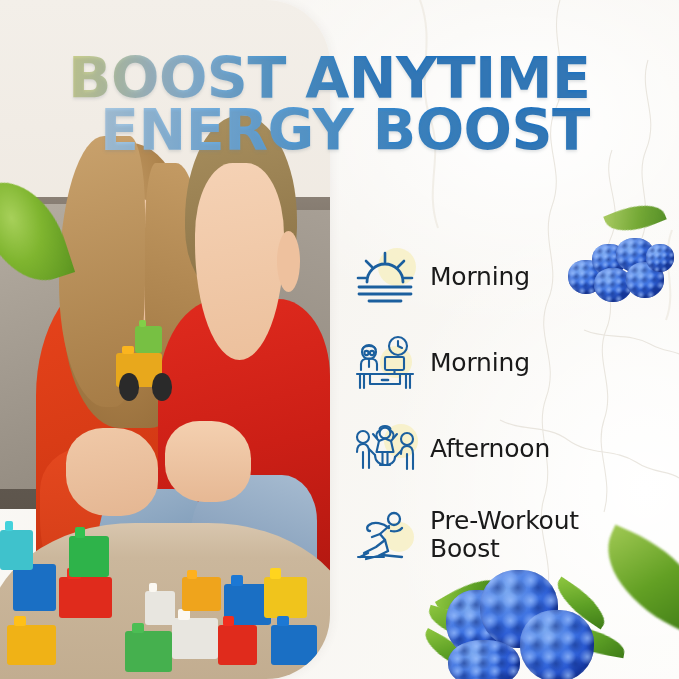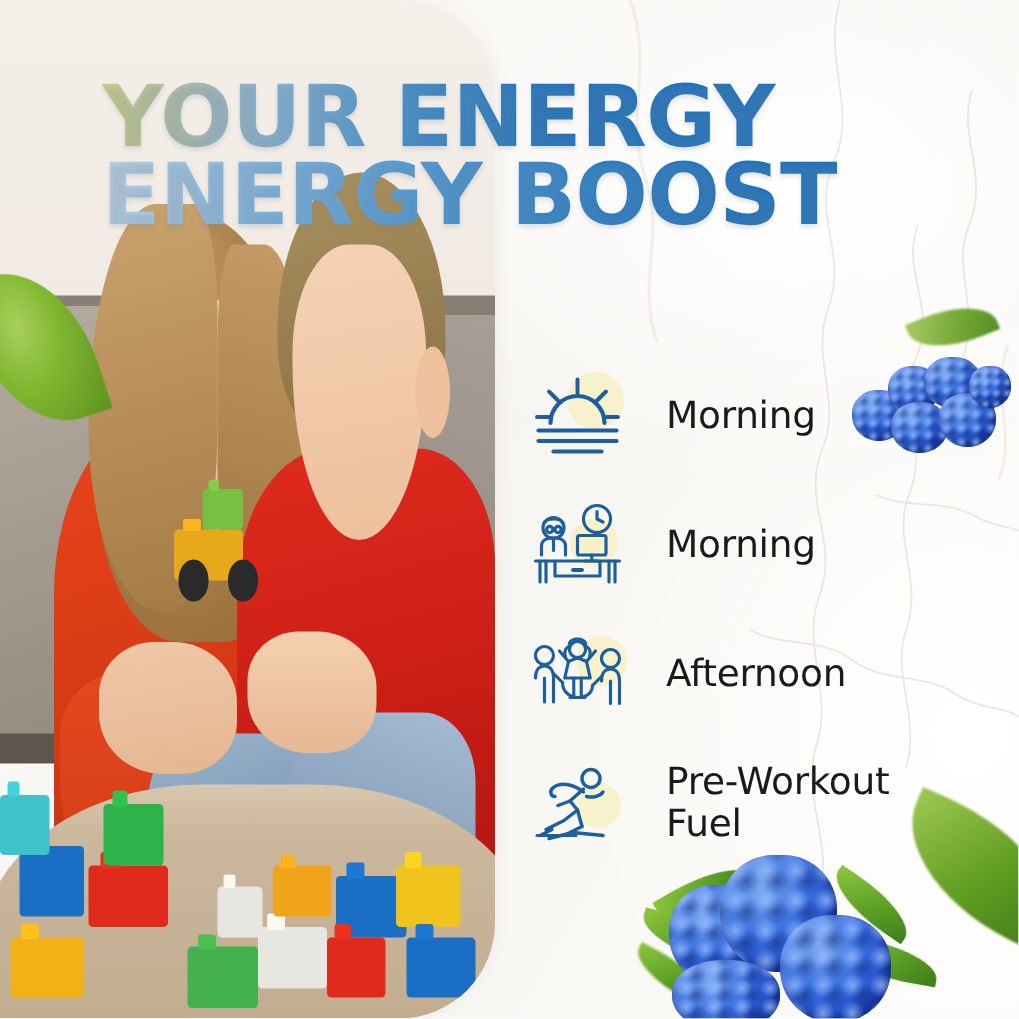--- a/index.html
+++ b/index.html
@@ -198,21 +198,21 @@
   .features {
     position: absolute;
     left: 352px;
     top: 234px;
     width: 320px;
     z-index: 25;
   }
   .feature-row {
     display: flex;
     align-items: center;
-    gap: 26px;
+    gap: 12px;
     height: 86px;
   }
   .feature-icon {
     position: relative;
     flex: 0 0 66px;
     width: 66px;
     height: 66px;
     display: flex;
     align-items: center;
     justify-content: center;
@@ -330,21 +330,21 @@
       <div class="blk" style="left:35%; top:52%; width:14%; height:5%; background:#e8a81c;"></div>
       <div style="position:absolute; left:36%; top:55%; width:6%; height:4%; border-radius:50%; background:#2a2a2a;"></div>
       <div style="position:absolute; left:46%; top:55%; width:6%; height:4%; border-radius:50%; background:#2a2a2a;"></div>
       <div class="blk" style="left:41%; top:48%; width:8%; height:4%; background:#77c043;"></div>
 
       <div class="leaf photo-leaf-green" style="left:-4%; top:26%; width:22%; height:16%; transform:rotate(-18deg);"></div>
     </div>
   </div>
 
   <div class="headline">
-    <div class="line l1">YOUR ENERGY</div>
+    <div class="line l1">BOOST ANYTIME</div>
     <div class="line l2">ENERGY BOOST</div>
   </div>
 
   <div class="features">
 
     <div class="feature-row">
       <div class="feature-icon">
         <div class="blob"></div>
         <svg width="60" height="56" viewBox="0 0 60 56" fill="none" stroke="#1b5f9e" stroke-width="2.6" stroke-linecap="round">
           <path d="M12 33 A18 18 0 0 1 48 33" stroke-width="2.8"></path>
@@ -442,21 +442,21 @@
           <path d="M31 33 L22 40 L10 46"></path>
           <path d="M34 44 L24 49 L12 52"></path>
 
           <path d="M4 50 L30 50" stroke-width="2"></path>
           <path d="M14 46 L6 50"></path>
           <path d="M28 48 L48 50"></path>
         </svg>
       </div>
       <div class="feature-label">
         <div>Pre-Workout</div>
-        <div>Fuel</div>
+        <div>Boost</div>
       </div>
     </div>
 
   </div>
 
   <div style="position:absolute; left:606px; top:205px; width:58px; height:26px; z-index:21;
               transform:rotate(-22deg);
               border-radius:0 80% 0 80%;
               background:linear-gradient(120deg,#a6c95c 0%,#6ea52c 55%,#4d8a1e 100%);
               filter:blur(0.6px); opacity:0.95;"></div>

